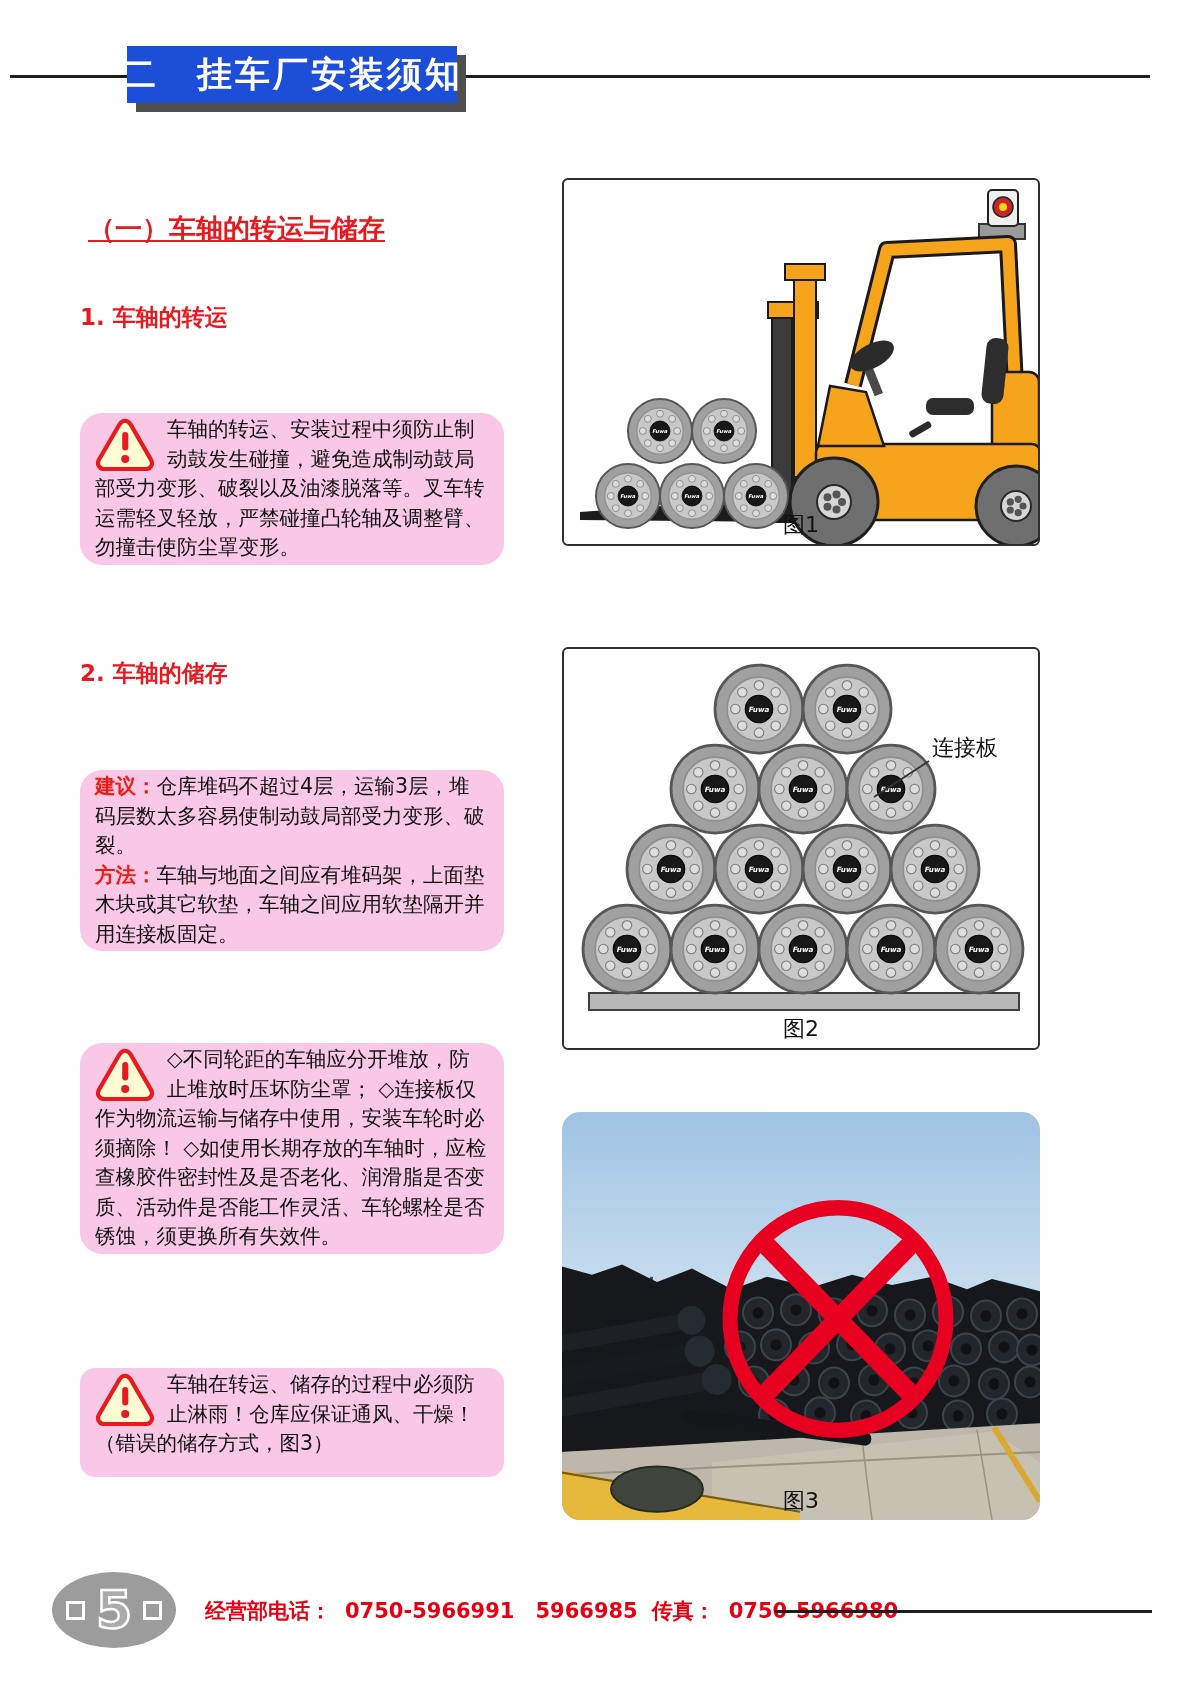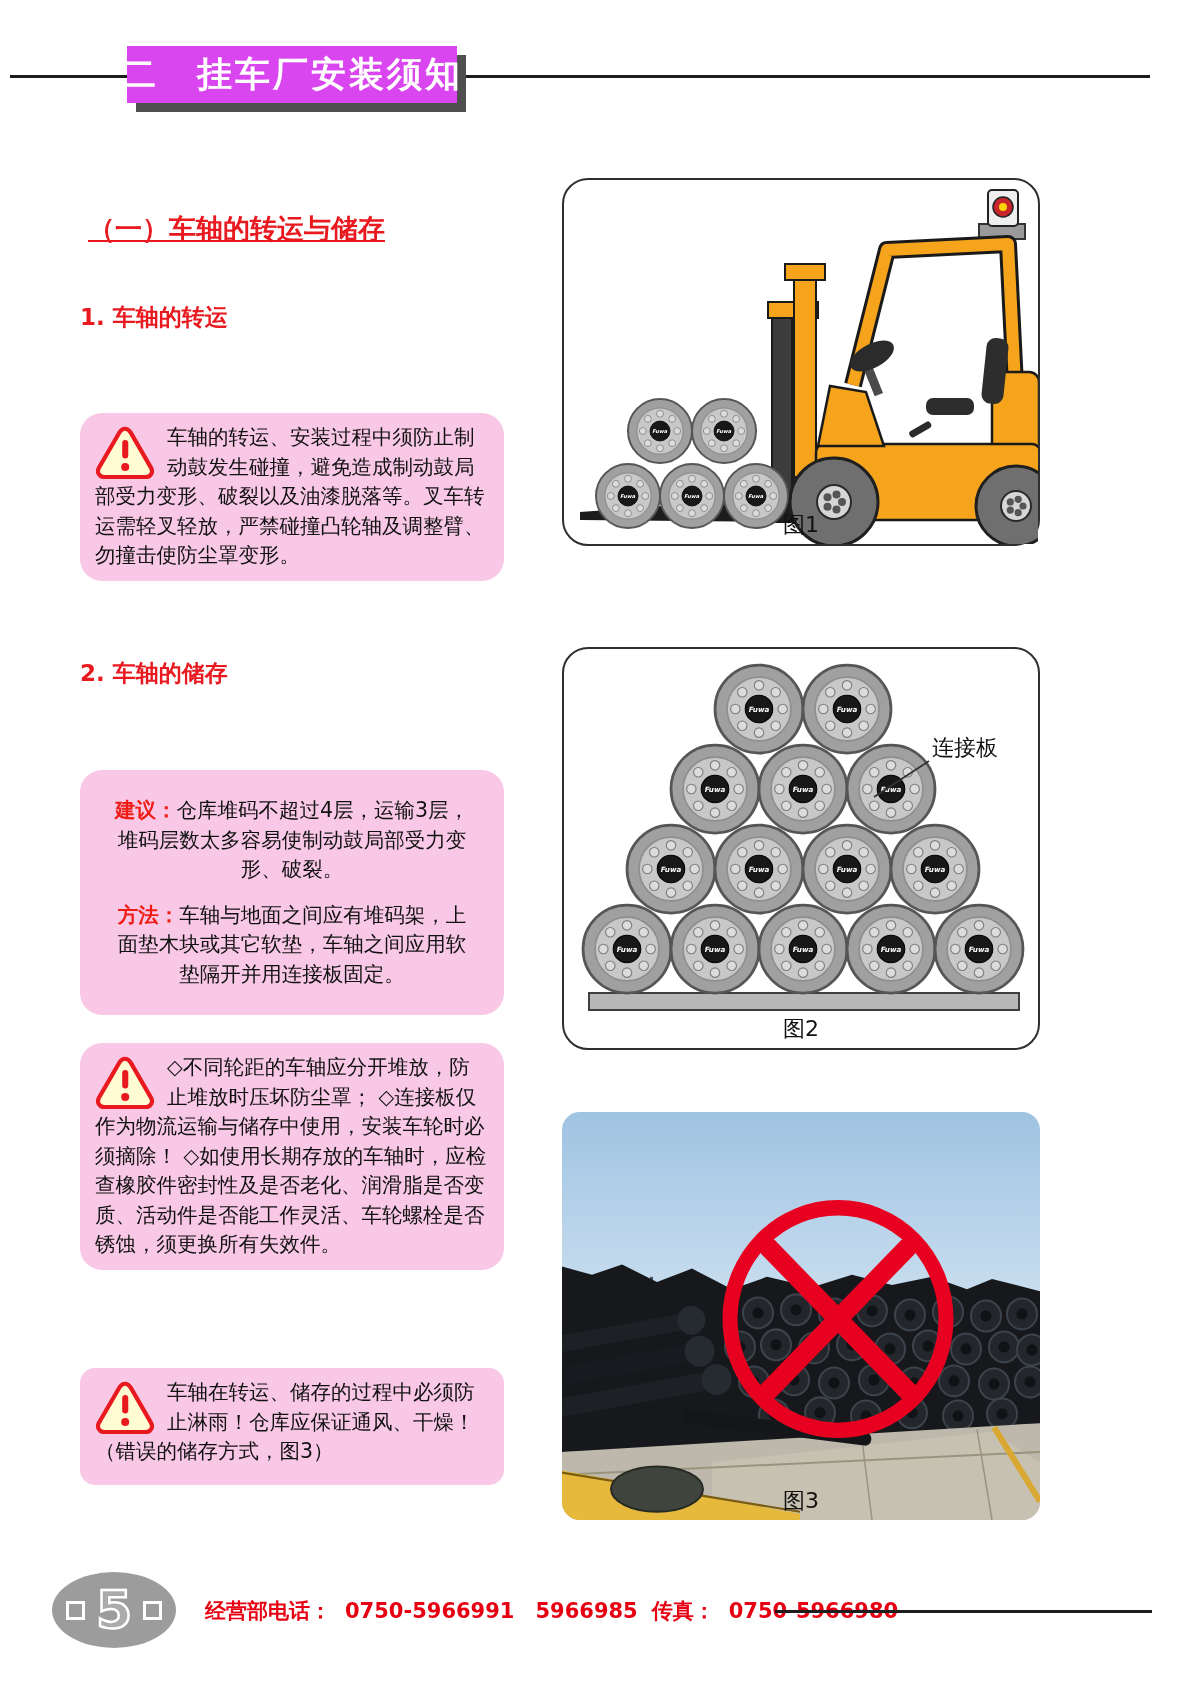--- a/index.html
+++ b/index.html
@@ -1,32 +1,32 @@
 <!DOCTYPE html>
 <html><head>
 <meta charset="utf-8">
 <style>
   html,body{margin:0;padding:0;background:#ffffff;}
   #page{position:relative;width:1199px;height:1685px;background:#fff;overflow:hidden;
         font-family:"DejaVu Sans","Liberation Sans",sans-serif;}
   .rule{position:absolute;height:3px;background:#1d1d1d;}
   
-  #header-box{position:absolute;left:127px;top:46px;width:330px;height:57px;background:#d946ef;
+  #header-box{position:absolute;left:127px;top:46px;width:330px;height:57px;background:#1d4ed8;
               box-shadow:9px 9px 0 0 #4f4f4f;display:flex;align-items:center;justify-content:center;}
   #header-box span{color:#fff;font-size:35px;font-weight:700;letter-spacing:3px;white-space:pre;}
   
   .red-head{position:absolute;color:#e8191f;font-weight:700;white-space:pre;}
   
   .note-box{position:absolute;left:80px;width:424px;background:#f8c8e6;border-radius:22px;
-            padding:10px 15px;font-size:20.5px;line-height:29.5px;color:#111;box-sizing:border-box;}
-  .note-box p{margin:16px;text-align:center;}
+            padding:2px 15px;font-size:20.5px;line-height:29.5px;color:#111;box-sizing:border-box;}
+  .note-box p{margin:0;}
   .warn-tri{float:left;width:60px;height:54px;margin:2px 12px 2px 0;}
   .red-label{color:#f01c14;font-weight:700;}
   
-  .fig-box{position:absolute;left:562px;width:478px;border:2px solid #2f2f2f;border-radius:26px;
+  .fig-box{position:absolute;left:562px;width:478px;border:2px solid #2f2f2f;border-radius:6px;
            background:#fff;box-sizing:border-box;}
   .fig-box svg{position:absolute;left:0;top:0;width:100%;height:100%;}
   .fig-caption{position:absolute;left:0;right:0;bottom:4px;text-align:center;font-size:22px;color:#111;}
   #fig3{border:none;border-radius:18px;overflow:hidden;}
   
   #page-badge{position:absolute;left:52px;top:1572px;width:124px;height:76px;background:#9c9c9c;
               border-radius:50%;display:flex;align-items:center;justify-content:center;gap:11px;}
   .badge-sq{width:13px;height:13px;border:3px solid #fff;}
   #badge-num{font-size:52px;font-weight:700;line-height:1;color:#ababab;-webkit-text-stroke:2.5px #ffffff;}
   #footer-text{position:absolute;left:205px;top:1597px;font-size:21px;font-weight:700;color:#e60012;white-space:pre;}

